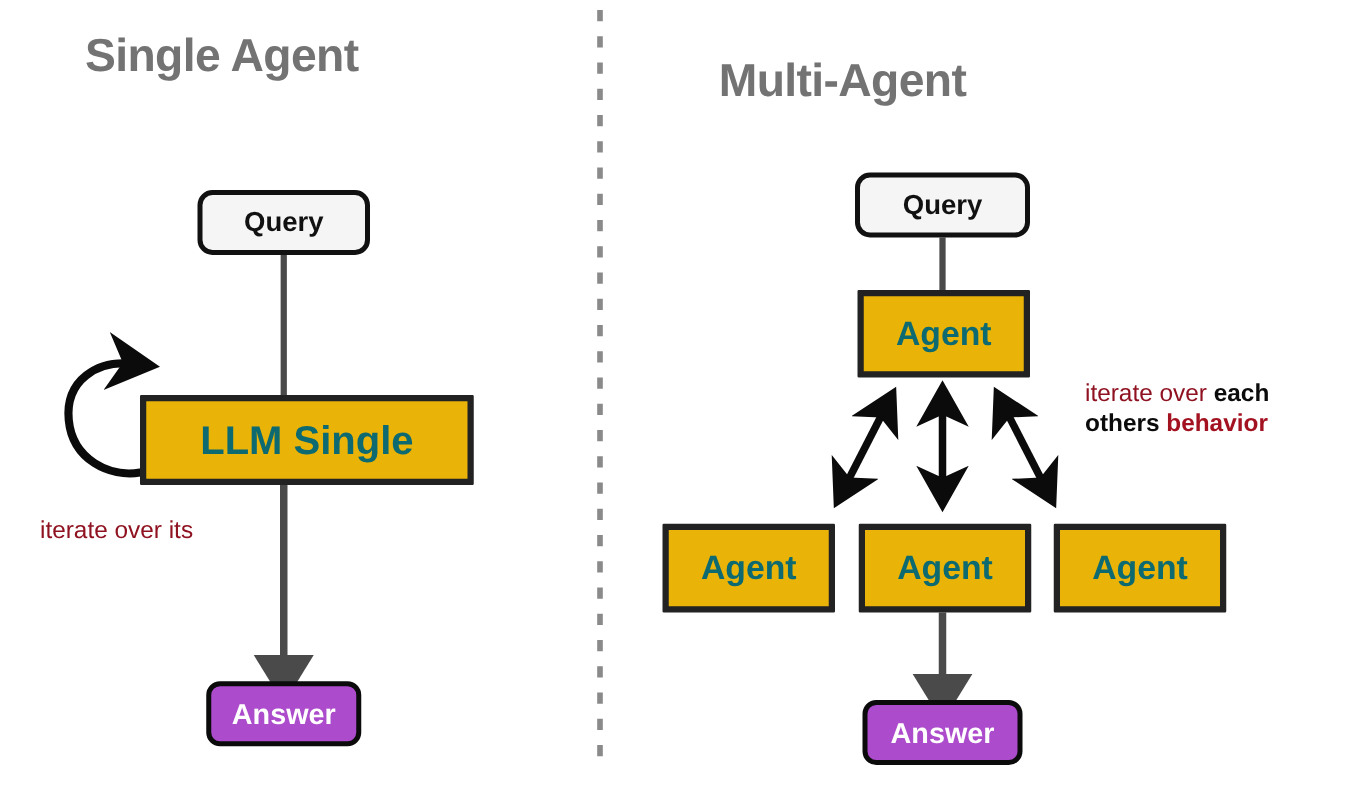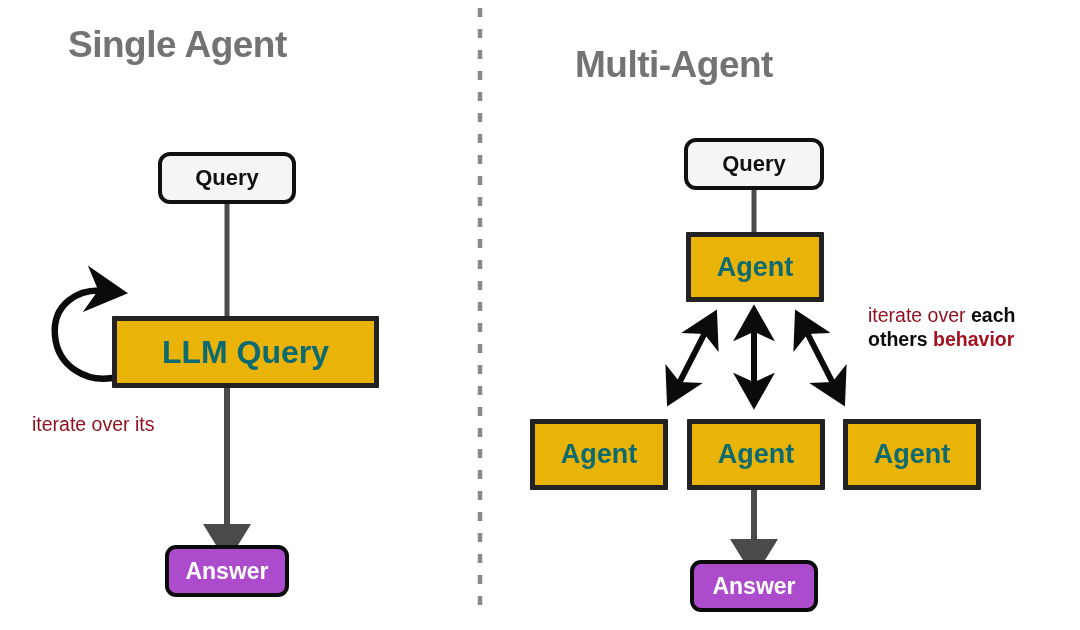--- a/index.html
+++ b/index.html
@@ -129,21 +129,21 @@
     <line x1="754" y1="399" x2="754" y2="315" stroke="#0b0b0b" stroke-width="6" marker-start="url(#arrowBlackStart)" marker-end="url(#arrowBlackEnd)"></line>
     <line x1="840" y1="397" x2="800" y2="319" stroke="#0b0b0b" stroke-width="6" marker-start="url(#arrowBlackStart)" marker-end="url(#arrowBlackEnd)"></line>
 
     <line x1="754" y1="490" x2="754" y2="548" stroke="#4a4a4a" stroke-width="6" marker-end="url(#arrowFilled)"></line>
   </svg>
 
   <div class="panel-title" id="title-single">Single Agent</div>
 
   <div class="node node-query" id="sa-query">Query</div>
 
-  <div class="node node-agent" id="sa-llm">LLM Query</div>
+  <div class="node node-agent" id="sa-llm">LLM Single</div>
 
   <div class="node node-answer" id="sa-answer">Answer</div>
 
   <div class="annotation" id="anno-single">
     <div>
       <span class="t-red">iterate over its</span>
     </div>
   </div>
 
   <div class="panel-title" id="title-multi">Multi-Agent</div>

